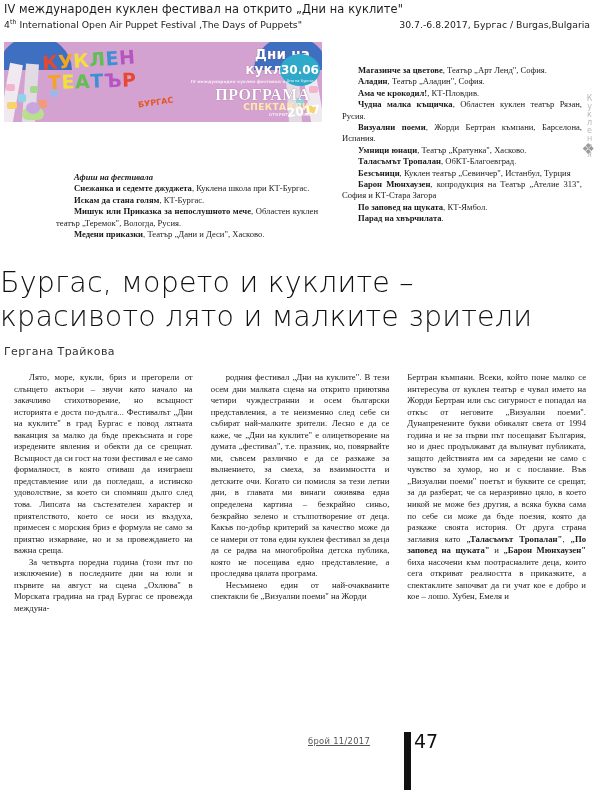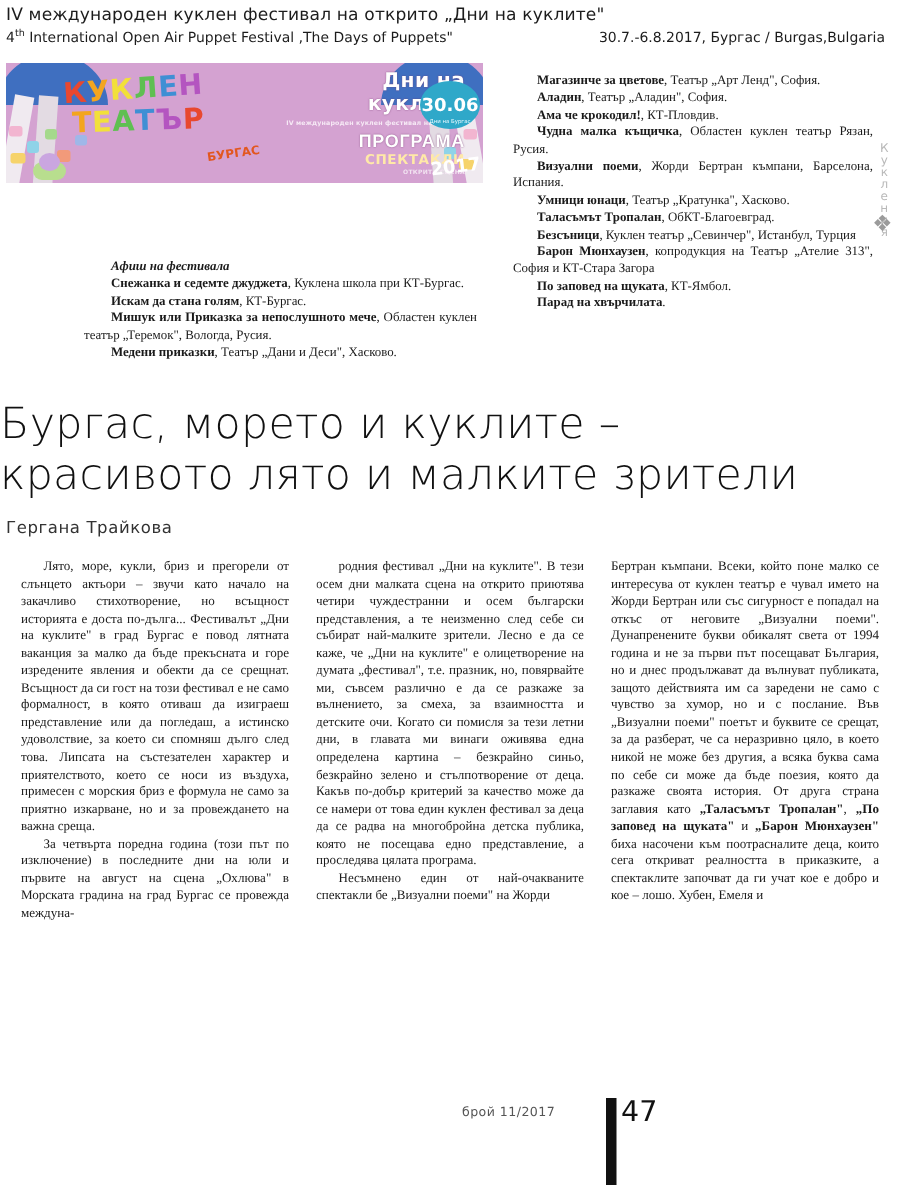--- a/index.html
+++ b/index.html
@@ -66,21 +66,21 @@
   .pr-days{
     font-family:"DejaVu Sans",sans-serif;font-weight:bold;font-size:13.5px;
     color:#ffffff;letter-spacing:.2px;line-height:15px;
     text-shadow:0 0 1px #7a3a74;
   }
   .pr-sub{
     font-family:"DejaVu Sans",sans-serif;font-weight:bold;font-size:4.2px;
     color:#f6e9f5;letter-spacing:.1px;line-height:7px;margin-top:1px;
   }
   .pr-prog{
-    font-family:Liberation Sans, sans-serif;font-weight:bold;font-size:12px;
+    font-family:Liberation Serif, serif;font-weight:bold;font-size:16px;
     color:#ffffff;letter-spacing:.5px;line-height:15px;margin-top:2px;
     text-shadow:0 0 1px #7a3a74;
   }
   .pr-spec{
     font-family:"DejaVu Sans",sans-serif;font-weight:bold;font-size:9px;
     color:#ffe9a8;letter-spacing:.4px;line-height:10px;margin-left:16px;
   }
   .pr-open{
     font-family:"DejaVu Sans",sans-serif;font-weight:bold;font-size:4px;
     color:#f2e3f1;letter-spacing:.2px;margin-left:8px;
@@ -107,21 +107,21 @@
   .afish{
     position:absolute;left:52px;top:130px;width:262px;
     font-size:8.6px;line-height:11.4px;text-align:justify;
   }
   .afish .hd{font-style:italic;font-weight:bold;text-indent:18px;display:block;}
   .afish p{margin:0;text-indent:18px;}
   .afish b{font-weight:bold;}
 
   
   .listing{
-    position:absolute;left:338px;top:6px;width:240px;
+    position:absolute;left:338px;top:23px;width:240px;
     font-size:8.6px;line-height:11.4px;text-align:justify;
   }
   .listing p{margin:0;text-indent:16px;}
   .listing b{font-weight:bold;}
 
   
   .vmark{
     position:absolute;right:2px;top:52px;width:16px;height:110px;
     font-family:"DejaVu Sans",sans-serif;font-size:8px;color:#b9b9b9;
     writing-mode:vertical-rl;text-orientation:upright;letter-spacing:-1px;
@@ -159,20 +159,21 @@
   }
   .col p{margin:0;text-indent:15px;}
   .col b{font-weight:bold;}
 
   
   .footer{position:absolute;left:0;top:736px;width:600px;}
   .issue{
     position:absolute;left:308px;top:0;
     font-family:"DejaVu Sans",sans-serif;font-size:8.4px;color:#555555;
     letter-spacing:.3px;
+    text-decoration:underline;
   }
   .folio-bar{position:absolute;left:404px;top:-4px;width:7px;height:58px;background:#111111;}
   .folio-num{
     position:absolute;left:414px;top:-6px;
     font-family:"DejaVu Sans",sans-serif;font-size:19px;color:#111111;
   }
 </style>
 </head>
 <body>
 

